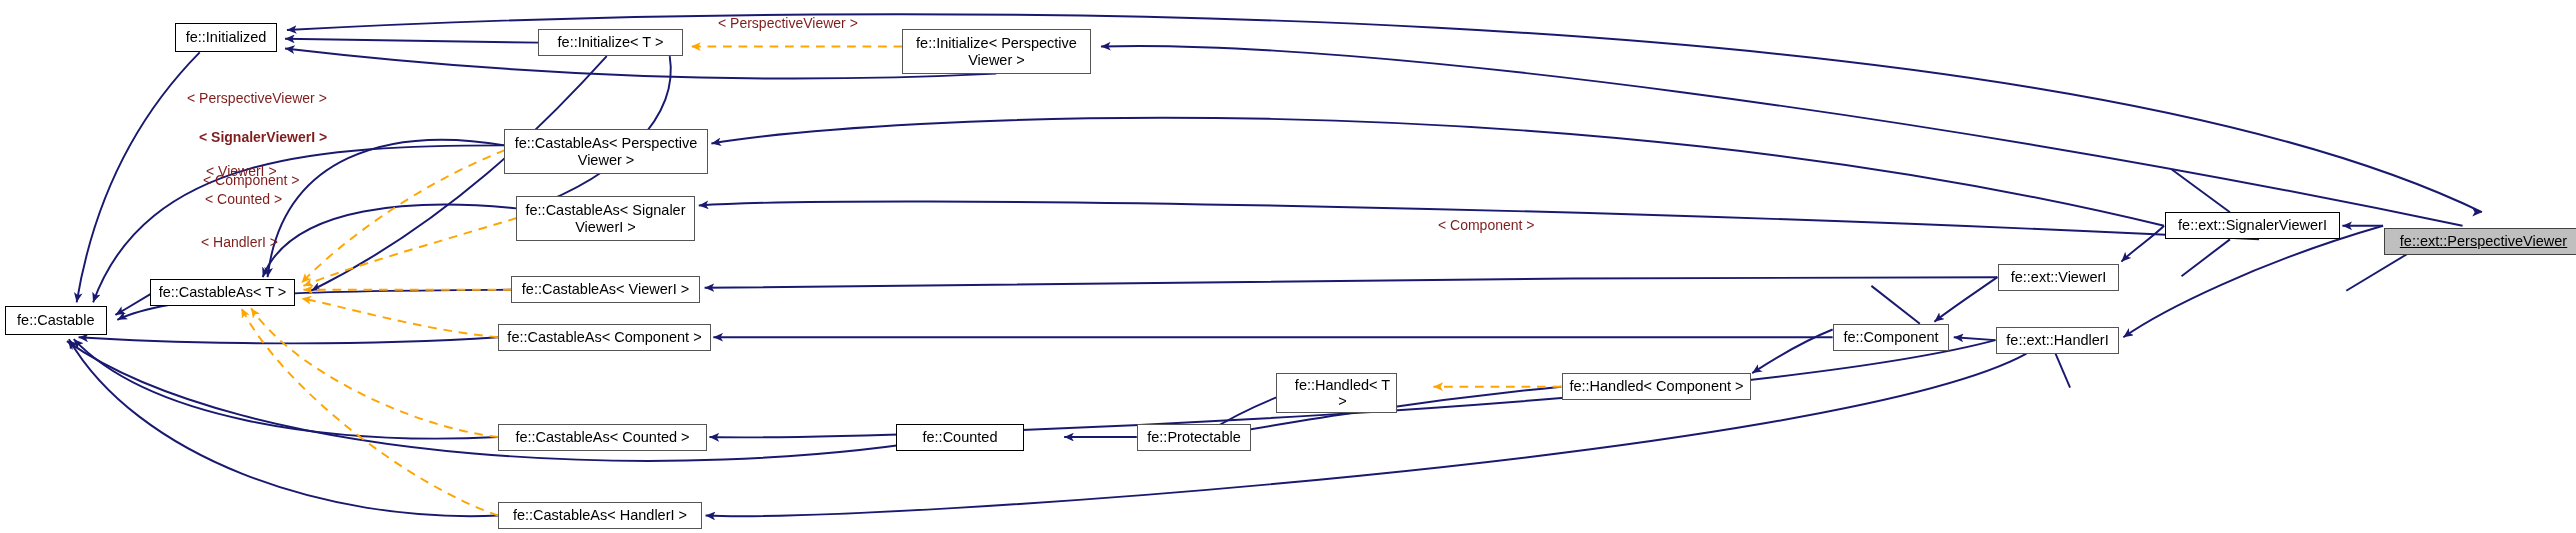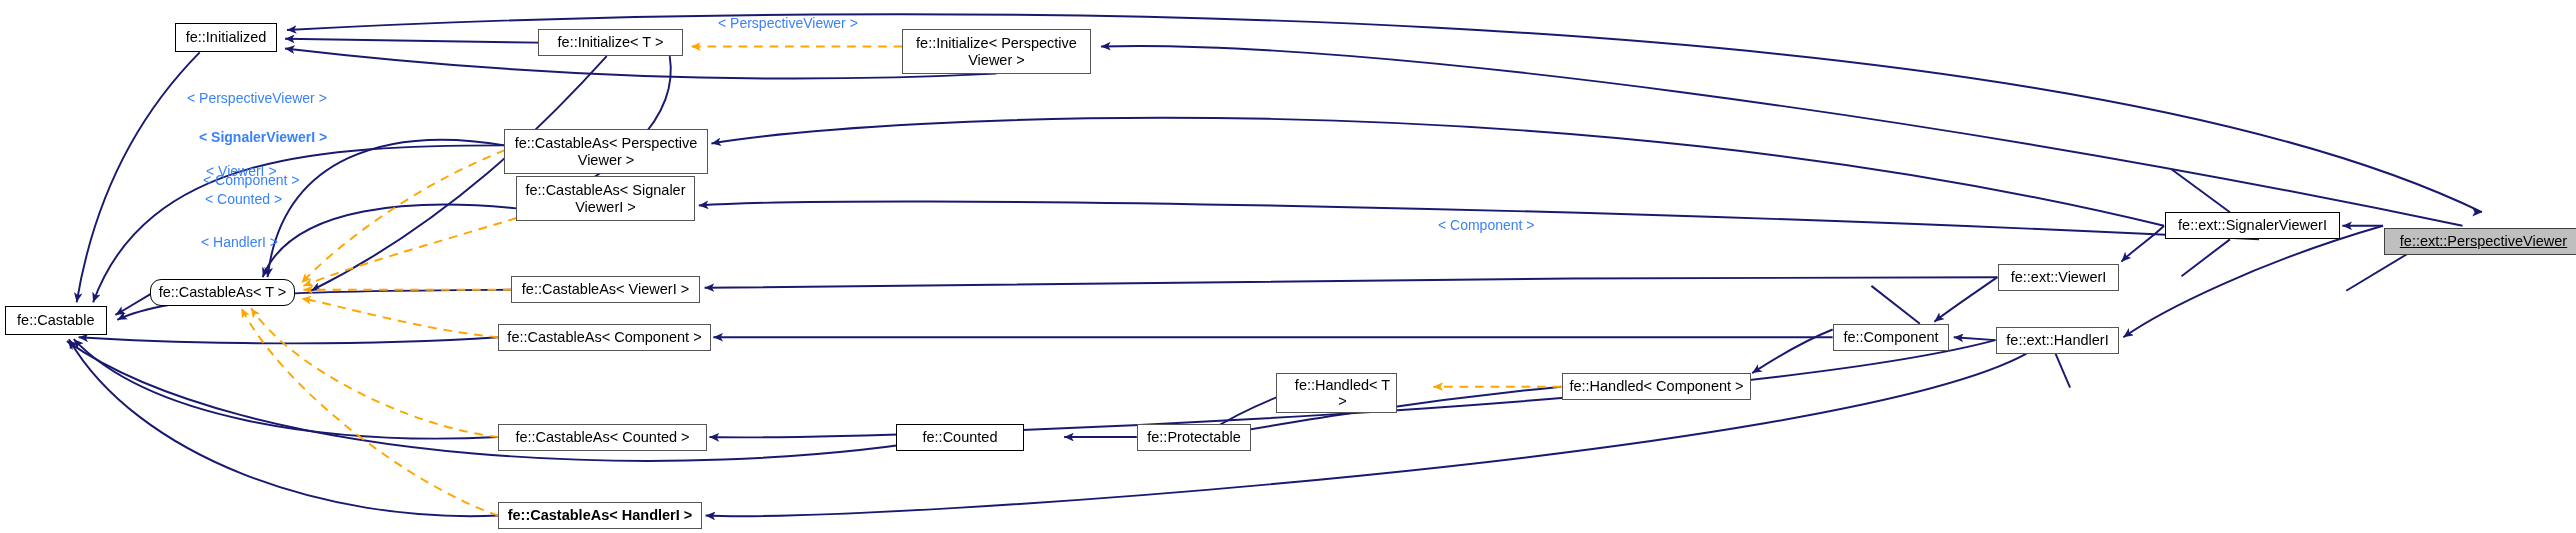--- a/index.html
+++ b/index.html
@@ -22,21 +22,21 @@
     font-size:14.5px;
     line-height:1.12;
     white-space:pre-line;
     z-index:5;
   }
   .node.thick{border:1.9px solid #555555;}
   .node.hl{background:#bfbfbf;border:1.9px solid #404040;}
   .edge-label{
     position:absolute;
     font-size:14px;
-    color:#3b82f6;
+    color:#7f1d1d;
     background:transparent;
     white-space:nowrap;
     z-index:6;
   }
 </style>
 </head>
 <body>
 
 <div id="canvas">
 
@@ -114,33 +114,33 @@
       <path d="M520,155 C430,190 350,250 310,292"></path>
       <path d="M532,225 C450,250 360,275 312,295"></path>
       <path d="M527,299 L312,299"></path>
       <path d="M513,348 C430,340 350,315 310,308"></path>
       <path d="M513,451 C420,440 300,380 258,318"></path>
       <path d="M513,532 C420,500 290,400 248,318"></path>
     </g>
   </svg>
 
   <div class="node" style="left:4.8px;top:306px;width:102px;height:29px;">fe::Castable</div>
-  <div class="node" style="left:150px;top:279px;width:145px;height:27px;border-radius:11px;">fe::CastableAs&lt; T &gt;</div>
+  <div class="node" style="left:150px;top:279px;width:145px;height:27px;">fe::CastableAs&lt; T &gt;</div>
   <div class="node" style="left:175px;top:23px;width:102px;height:29px;">fe::Initialized</div>
   <div class="node thick" style="left:538px;top:29px;width:145px;height:27px;">fe::Initialize&lt; T &gt;</div>
   <div class="node thick" style="left:902px;top:29px;width:189px;height:45px;">fe::Initialize&lt; Perspective
 Viewer &gt;</div>
   <div class="node thick" style="left:504px;top:129px;width:204px;height:45px;">fe::CastableAs&lt; Perspective
 Viewer &gt;</div>
-  <div class="node thick" style="left:516px;top:176px;width:179px;height:45px;">fe::CastableAs&lt; Signaler
+  <div class="node thick" style="left:516px;top:196px;width:179px;height:45px;">fe::CastableAs&lt; Signaler
 ViewerI &gt;</div>
   <div class="node thick" style="left:511px;top:276px;width:189px;height:27px;">fe::CastableAs&lt; ViewerI &gt;</div>
   <div class="node thick" style="left:498px;top:424px;width:209px;height:27px;">fe::CastableAs&lt; Counted &gt;</div>
   <div class="node thick" style="left:498px;top:324px;width:213px;height:27px;">fe::CastableAs&lt; Component &gt;</div>
-  <div class="node thick" style="left:498px;top:502px;width:204px;height:27px;font-weight:bold;">fe::CastableAs&lt; HandlerI &gt;</div>
+  <div class="node thick" style="left:498px;top:502px;width:204px;height:27px;">fe::CastableAs&lt; HandlerI &gt;</div>
   <div class="node" style="left:896px;top:424px;width:128px;height:27px;">fe::Counted</div>
   <div class="node thick" style="left:1137px;top:424px;width:114px;height:27px;">fe::Protectable</div>
   <div class="node thick" style="left:1276px;top:373px;width:121px;height:40px;padding-left:12px;">fe::Handled&lt; T &gt;</div>
   <div class="node thick" style="left:1562px;top:373px;width:189px;height:27px;">fe::Handled&lt; Component &gt;</div>
   <div class="node thick" style="left:1833px;top:324px;width:116px;height:27px;">fe::Component</div>
   <div class="node thick" style="left:1998px;top:264px;width:121px;height:27px;">fe::ext::ViewerI</div>
   <div class="node thick" style="left:1996px;top:327px;width:123px;height:27px;">fe::ext::HandlerI</div>
   <div class="node" style="left:2165px;top:212px;width:175px;height:27px;">fe::ext::SignalerViewerI</div>
   <div class="node hl" style="left:2384px;top:228px;width:199px;height:27px;text-decoration:underline;">fe::ext::PerspectiveViewer</div>
 

